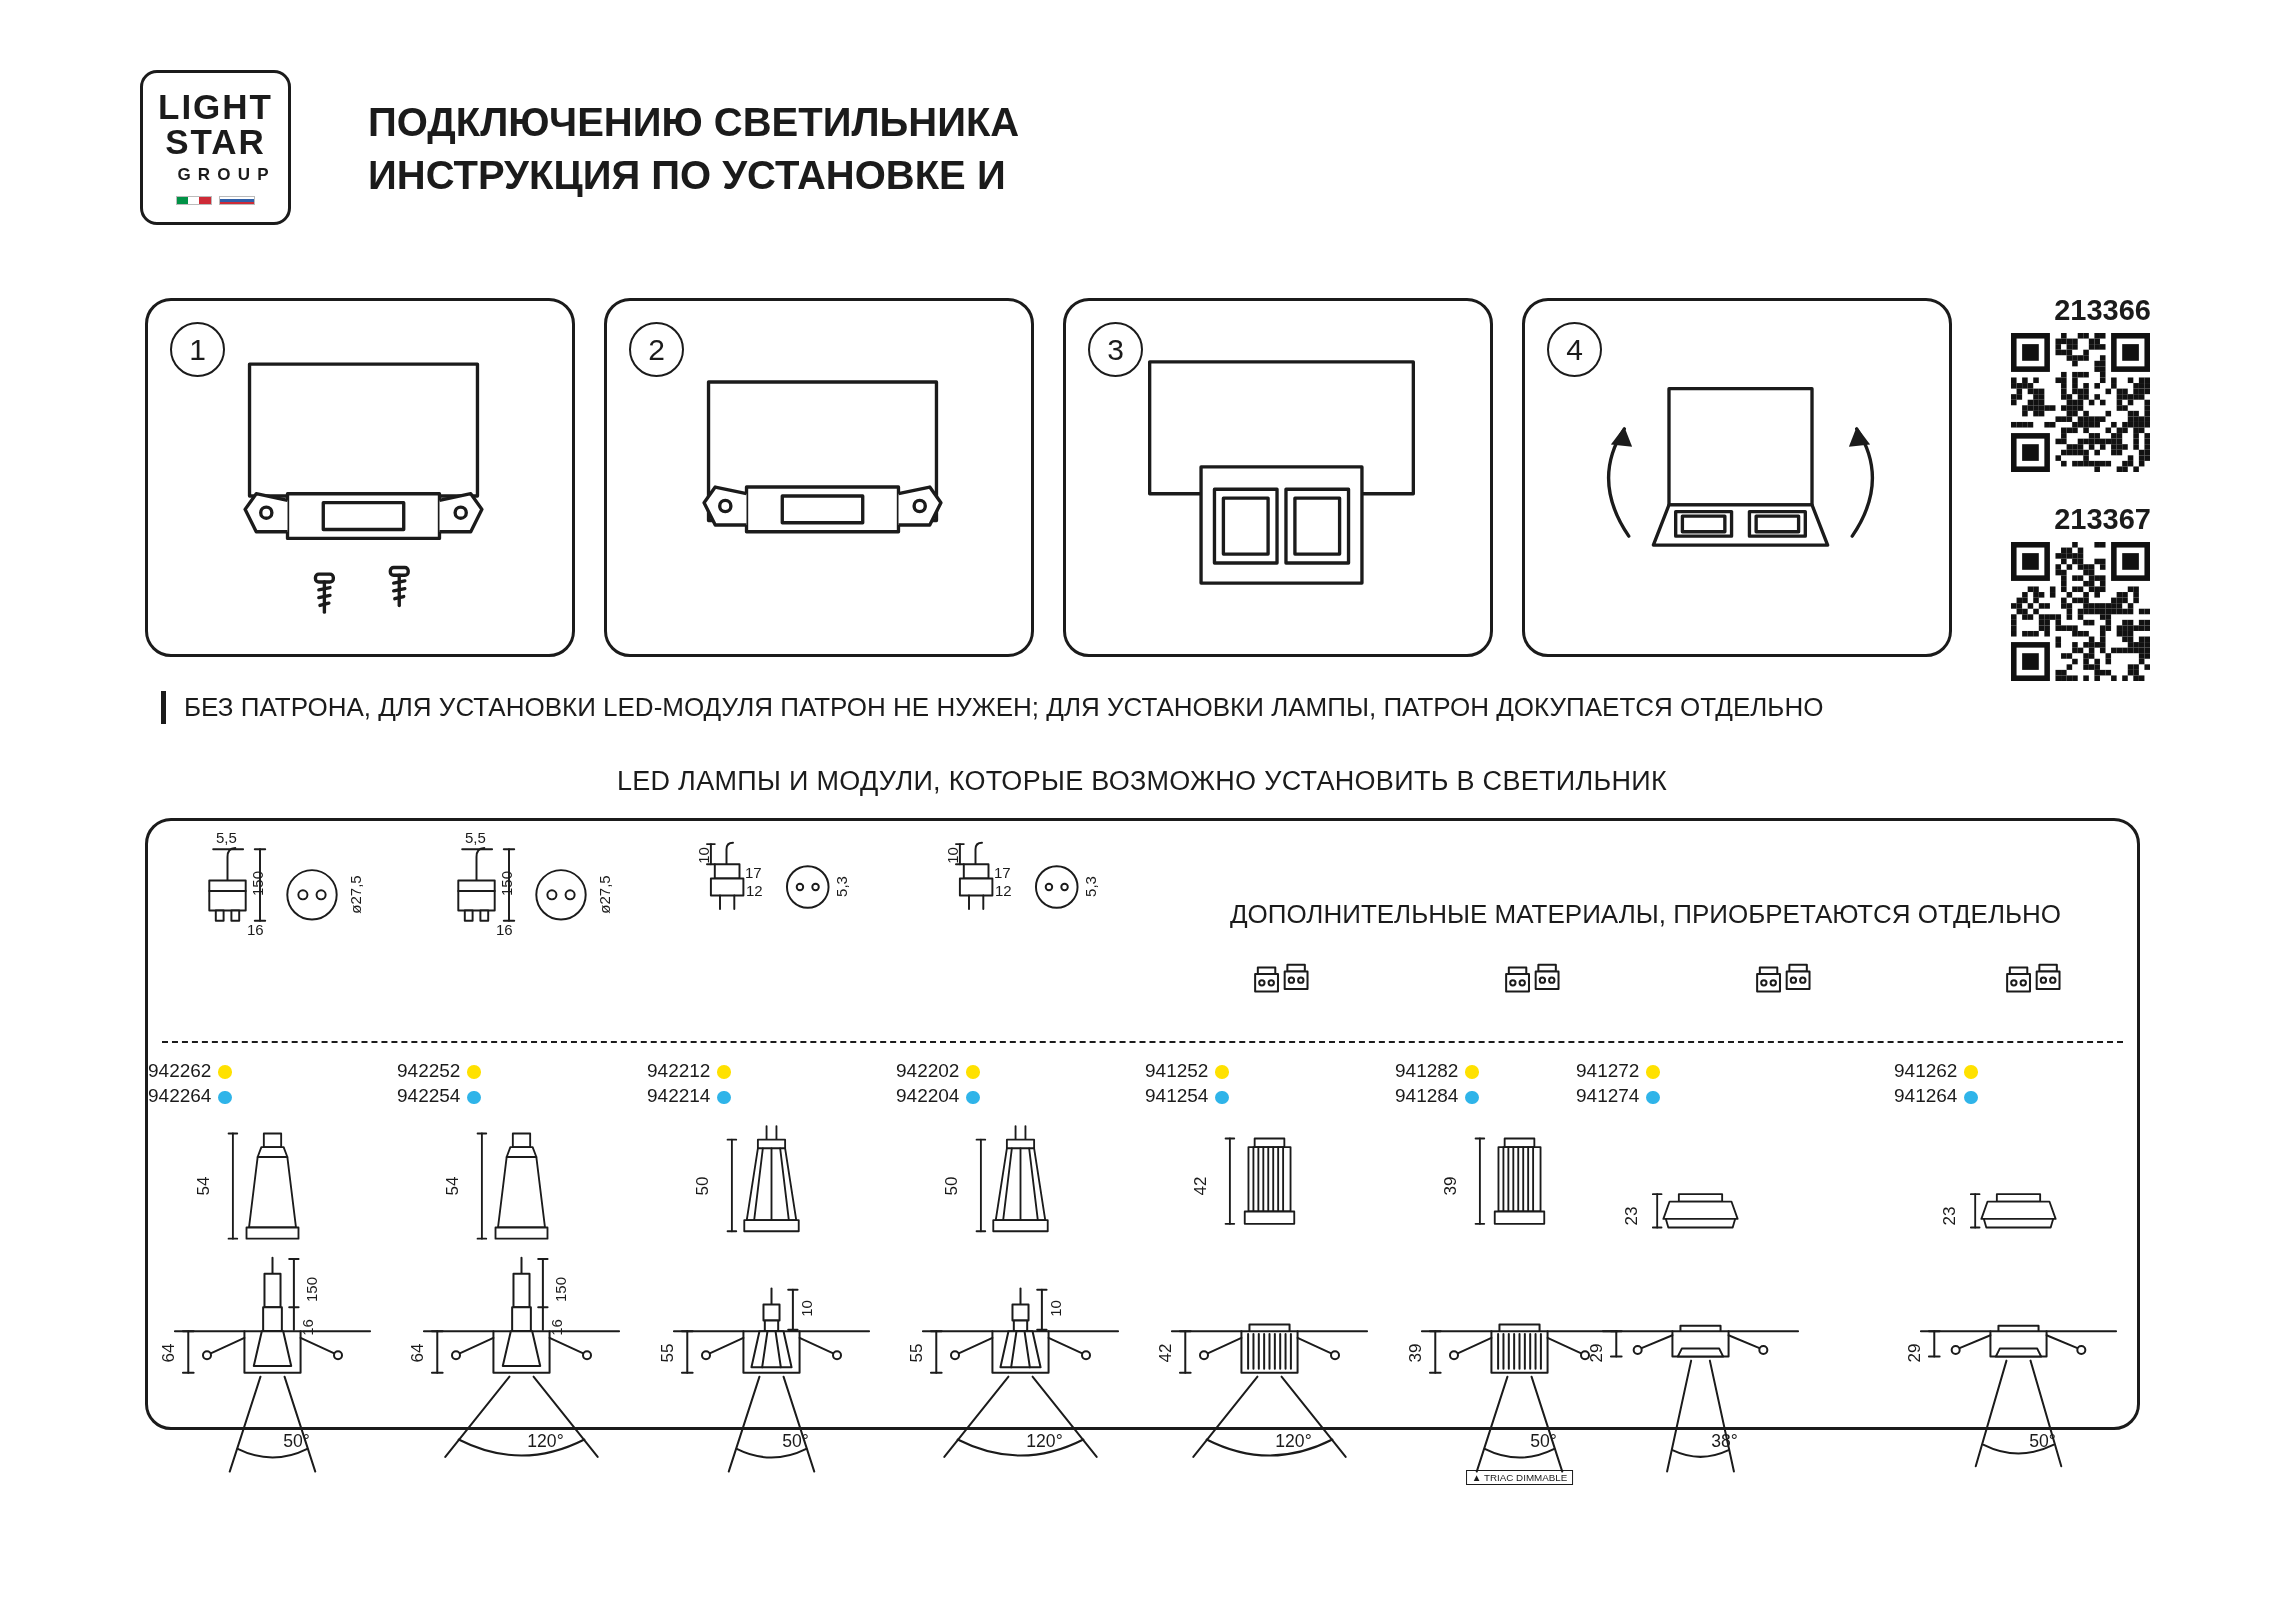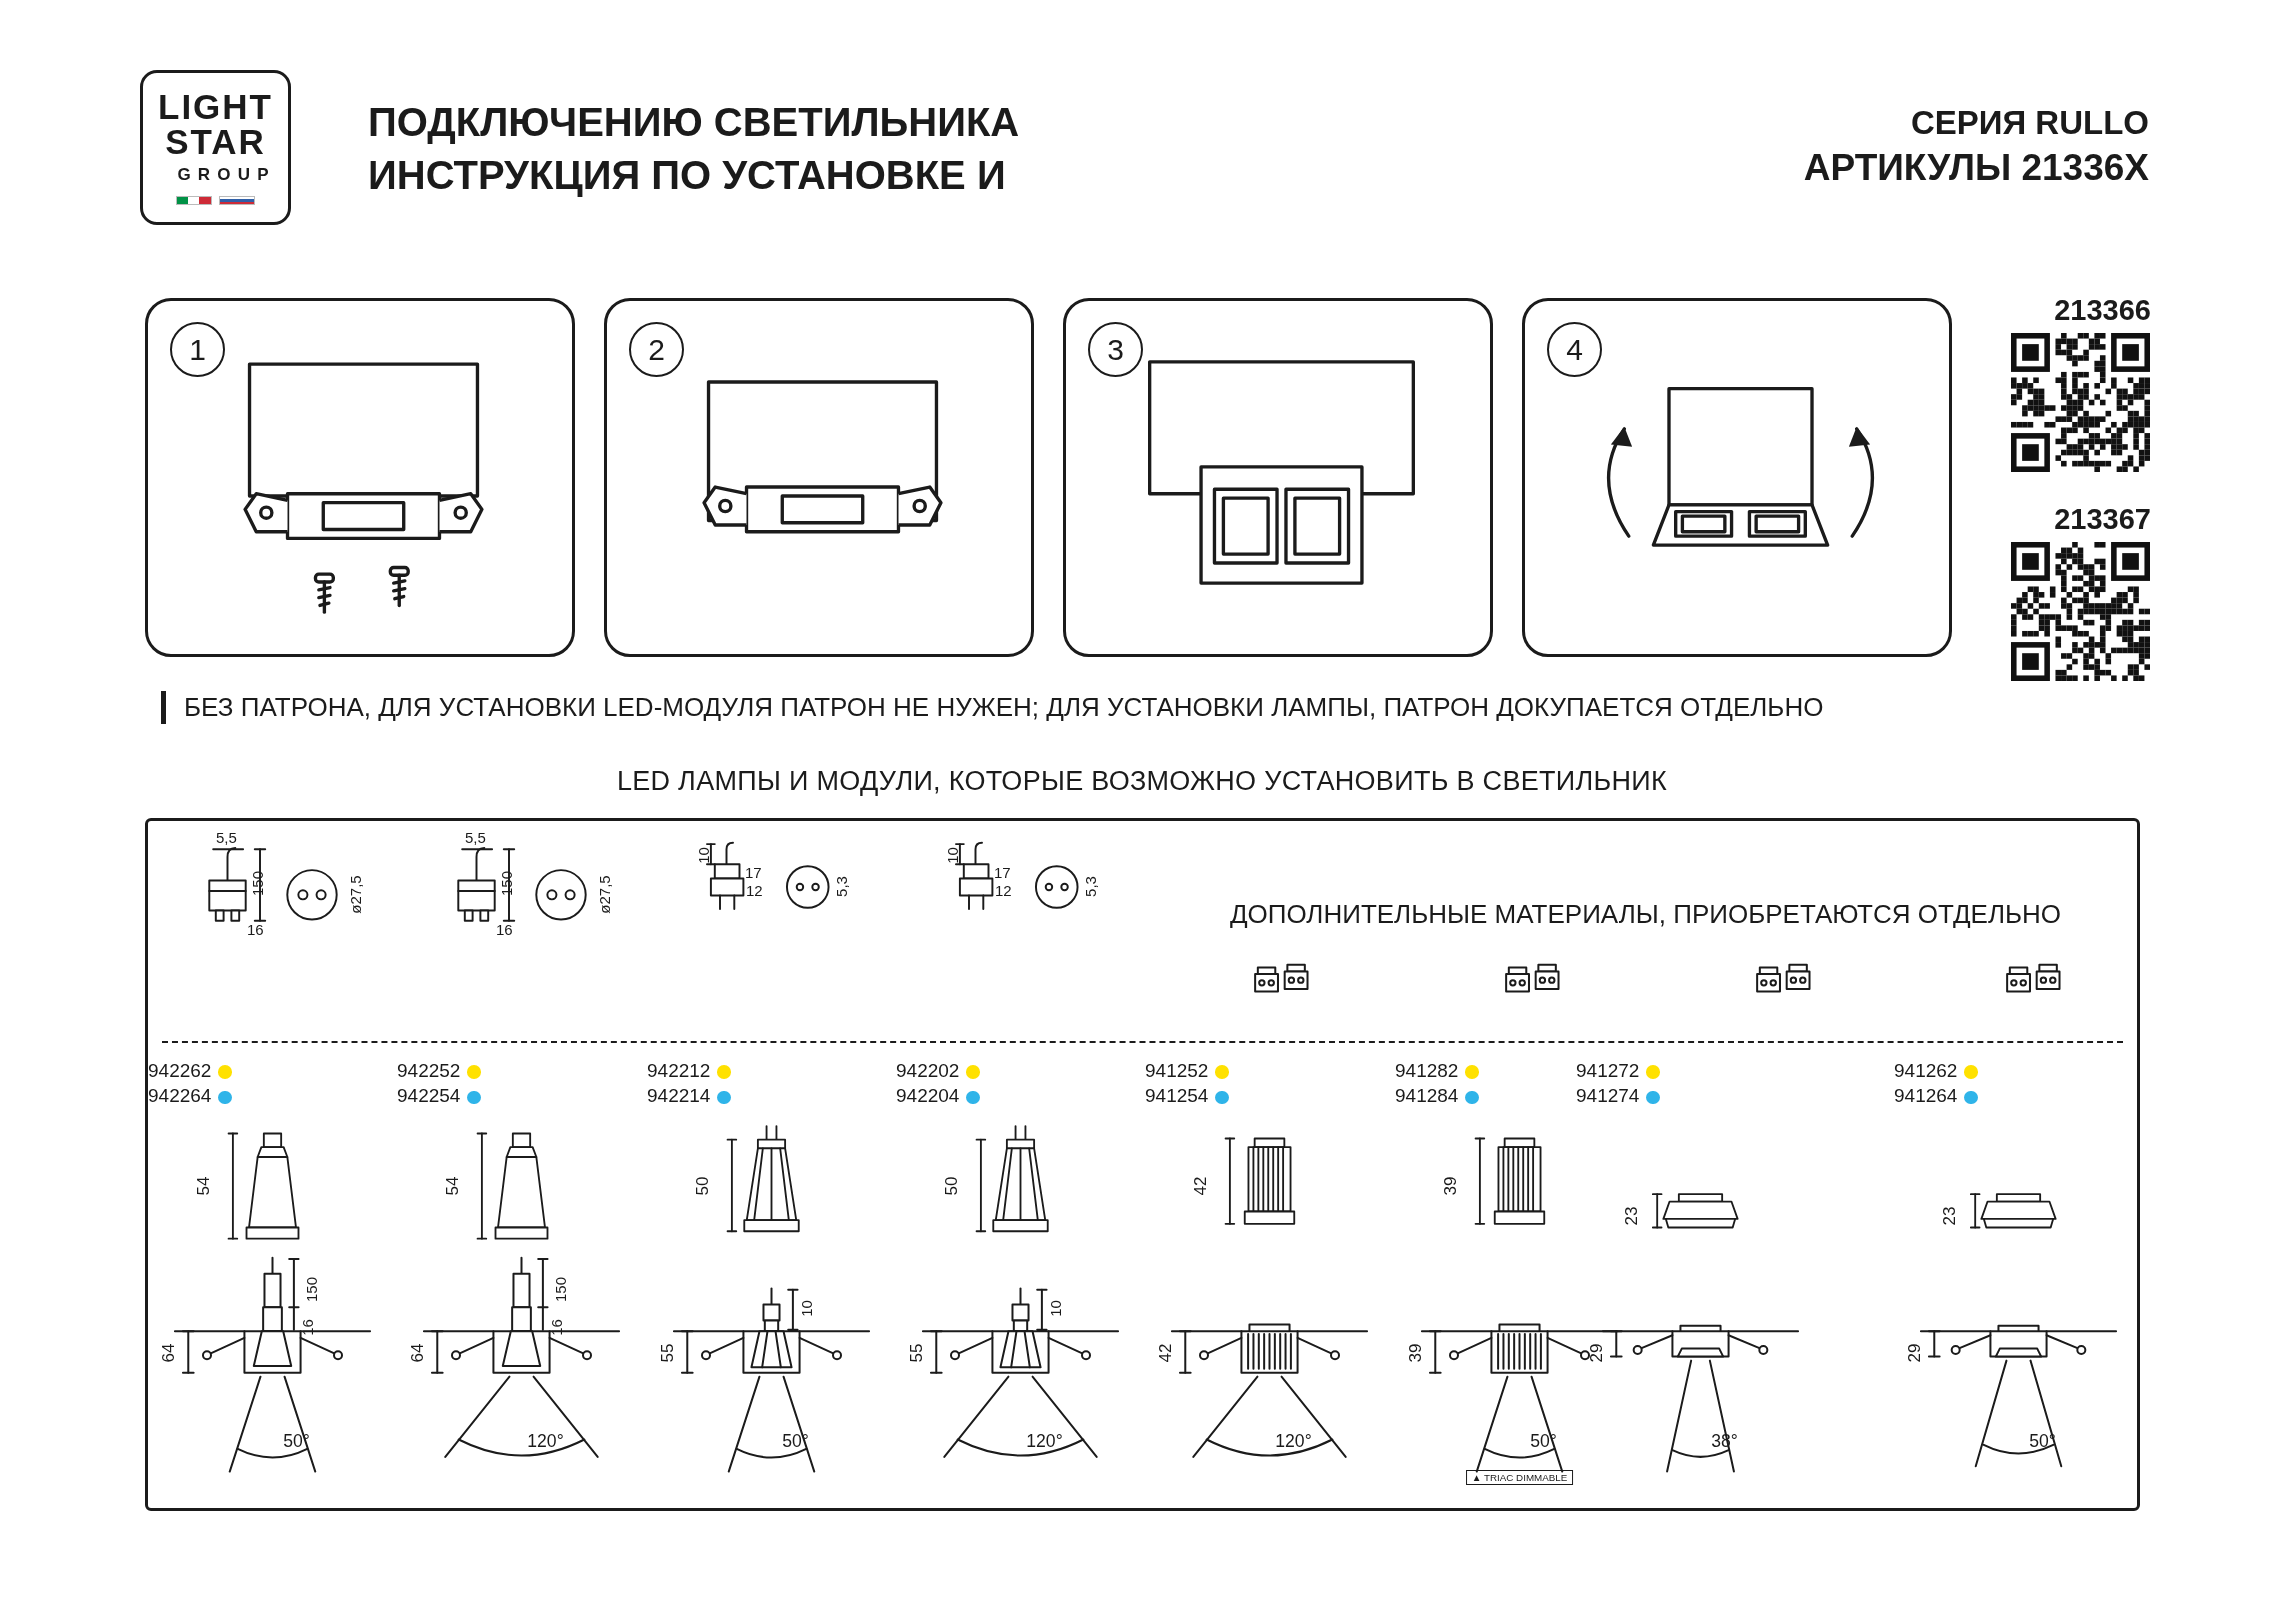--- a/index.html
+++ b/index.html
@@ -31,22 +31,22 @@
   
   .qr-label { position:absolute; right:133px; width:208px; text-align:right; font-size:29px; font-weight:bold; }
   .qr { position:absolute; left:2011px; width:139px; height:139px; }
 
   
   .note { position:absolute; left:161px; top:691px; border-left:5.2px solid #1b1b1b;
           padding-left:18px; font-size:26px; line-height:1.25; }
   .section-title { position:absolute; left:0; right:0; top:766px; text-align:center; font-size:27px; letter-spacing:0.3px; }
 
   
-  .big-panel { position:absolute; left:145px; top:818px; width:1995px; height:693px;
-               border:3.3px solid #1b1b1b; border-radius:6px; box-sizing:border-box; }
+  .big-panel { position:absolute; left:145px; top:818px; width:1995px; height:612px;
+               border:3.3px solid #1b1b1b; border-radius:26px; box-sizing:border-box; }
   .mat-fig { position:absolute; top:14.3px; width:182px; height:169px; }
   .mat-fig svg { width:182px; height:156px; }
   .mlab { position:absolute; font-size:15px; white-space:nowrap; }
   .rot { transform:rotate(-90deg); transform-origin:center; }
   .additional-title { position:absolute; left:1019px; top:78px; width:957px; text-align:center; font-size:26px; }
   .term-icon { position:absolute; top:137px; width:68px; height:47px; }
   .term-icon svg { width:100%; height:100%; }
   .dashed { position:absolute; left:14.3px; right:14.3px; top:220px; border-top:2.6px dashed #1b1b1b; }
 
   .col { position:absolute; top:229px; width:249px; height:456px; }
@@ -385,24 +385,20 @@
           <i style="background:#ce2b37"></i>
       </span>
     </div>
   </div>
 
   <div class="main-title">
     <div>ПОДКЛЮЧЕНИЮ СВЕТИЛЬНИКА</div>
     <div>ИНСТРУКЦИЯ ПО УСТАНОВКЕ И</div>
   </div>
 
-  <div class="series-block">
-    <div class="series">СЕРИЯ RULLO</div>
-    <div class="articles">АРТИКУЛЫ 21336X</div>
-  </div>
 
   <div class="step-panel" style="left:145px">
     <div class="step-num">1</div>
     <div class="step-fig">
       <svg viewBox="0 0 320 260">
           <use href="#sym-step1"></use>
         </svg>
     </div>
   </div>
   <div class="step-panel" style="left:604px">

